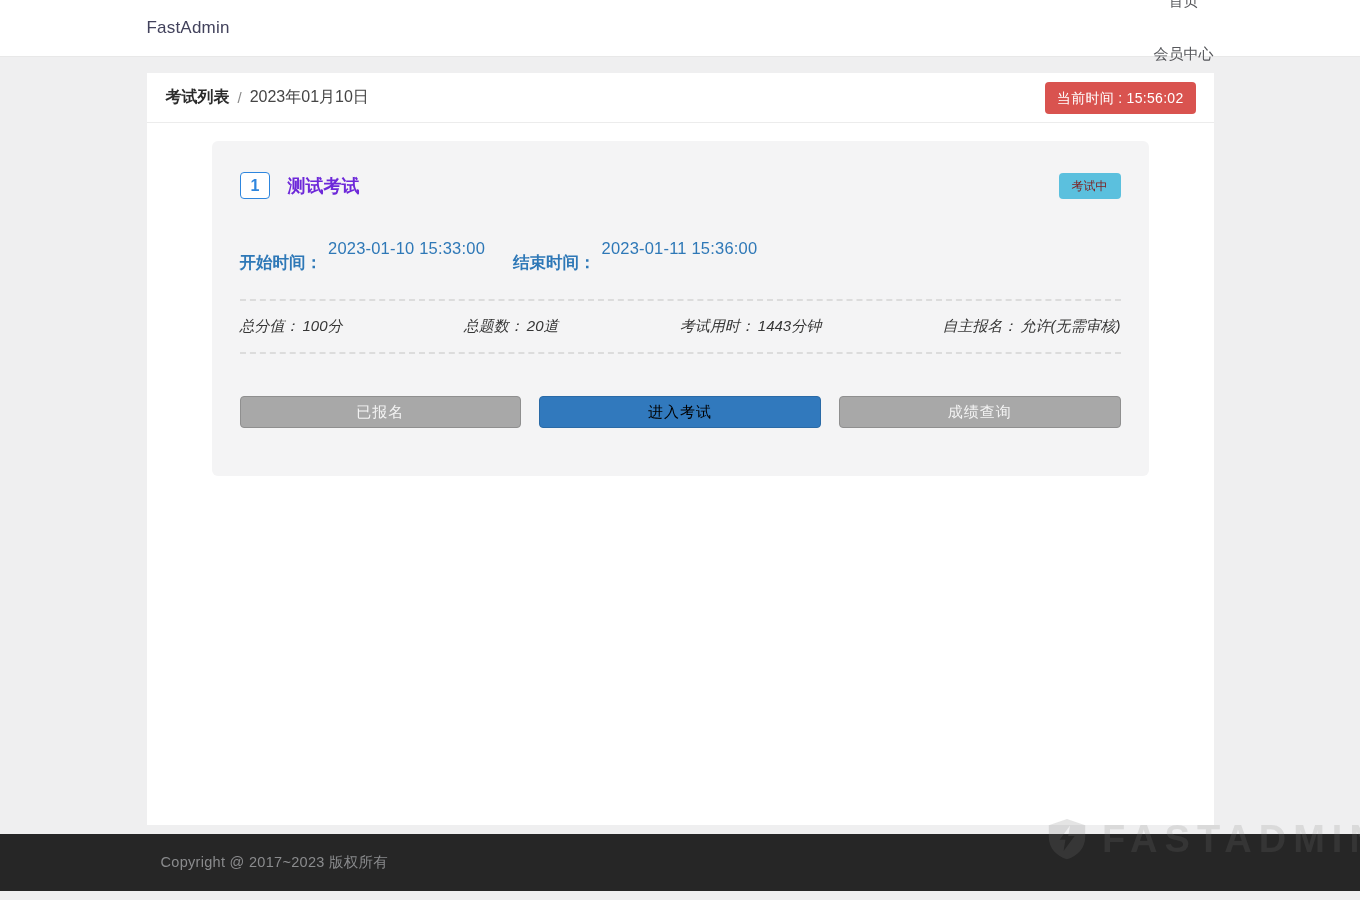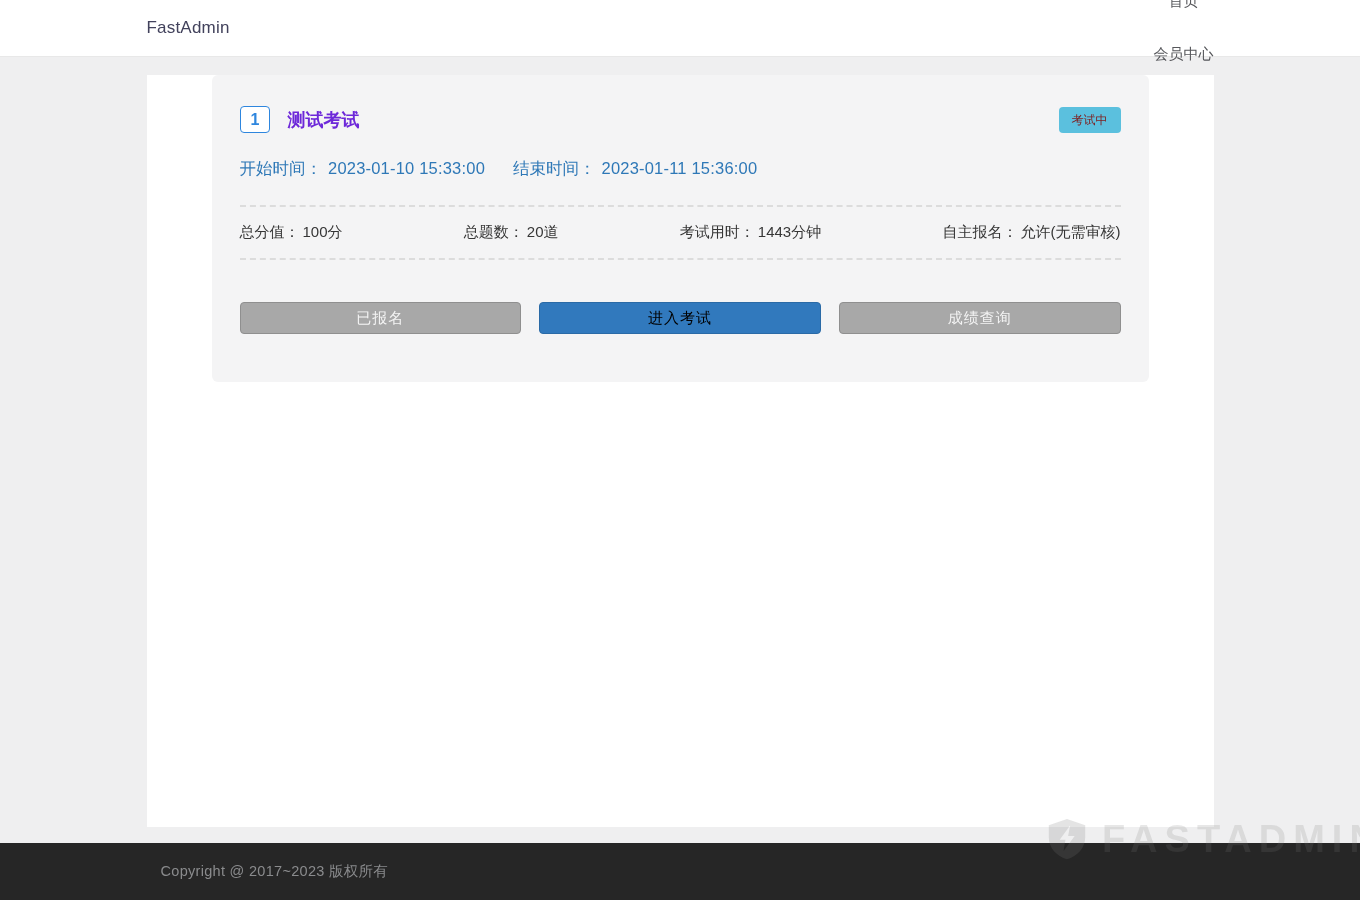--- a/index.html
+++ b/index.html
@@ -56,30 +56,30 @@
   }
   .exam-title { font-size:18px; font-weight:bold; color:#6d28d9; margin-left:17px; }
   .status-badge {
     background:#5bc0de; color:#7f1d1d; font-size:12px;
     padding:7px 13px; border-radius:4px; line-height:1;
   }
   .time-row {
     margin-top:20px; color:#2e78b7; font-size:16.5px; line-height:24px;
     display:flex; align-items:center;
   }
-  .time-label { font-weight:normal; }
+  .time-label { font-weight:bold;margin-top:28px; }
   .time-value { margin-left:6px; font-weight:500; letter-spacing:0.2px; }
   .time-gap { width:28px; }
   .dashed-sep { border:0; border-top:2px dashed #dcdcdc; margin-top:25px; }
   .stats-row {
     display:flex; align-items:center; justify-content:space-between;
     padding:16px 0; font-size:15px; color:#363636;
     border-bottom:2px dashed #dcdcdc;
   }
-  .stat { white-space:nowrap; }
+  .stat { white-space:nowrap;font-style:italic; }
   .stat .v { margin-left:3px; }
   .btn-row { margin-top:42px; display:flex; gap:18px; }
   .btn {
     flex:1; height:32px; border-radius:4px; font-size:15px;
     font-family:inherit; cursor:pointer; letter-spacing:1px;
   }
   .btn-disabled {
     background:#a8a8a8; border:1px solid #8f8f8f; color:#f4f4f4;
   }
   .btn-primary {
@@ -92,41 +92,49 @@
     display:flex; align-items:center; gap:12px;
     color:rgba(120,120,120,0.18); pointer-events:none;
   }
   .watermark svg { width:46px; height:46px; fill:rgba(120,120,120,0.20); }
   .watermark-text {
     font-size:38px; font-weight:bold; letter-spacing:7px; line-height:46px;
   }
 
   
   .footer {
-    position:absolute; left:0; bottom:0; width:100%; height:57px;
+    position:absolute; left:0; bottom:9px; width:100%; height:57px;
     background:#262626; display:flex; align-items:center;
   }
   .footer-inner { width:1067px; margin:0 auto; padding-left:14px; }
   .copyright { color:#8a8b8d; font-size:14.5px; letter-spacing:0.3px; }
 </style>
 </head>
 <body>
 
 <div class="topbar">
   <div class="container topbar-inner">
     <div class="brand">FastAdmin</div>
     <div class="topnav">
       <a>首页</a>
       <a>会员中心</a>
     </div>
   </div>
 </div>
 
 <div class="page">
 
+  <div class="breadcrumb-bar">
+    <div class="crumbs">
+      <span class="crumb-title">考试列表</span>
+      <span class="crumb-sep">/</span>
+      <span class="crumb-date">2023年01月10日</span>
+    </div>
+    <div class="time-badge">当前时间 : 15:56:02</div>
+  </div>
 
   <div class="card">
 
     <div class="card-head">
       <div class="card-head-left">
         <span class="num-box">1</span>
         <span class="exam-title">测试考试</span>
       </div>
       <span class="status-badge">考试中</span>
     </div>

